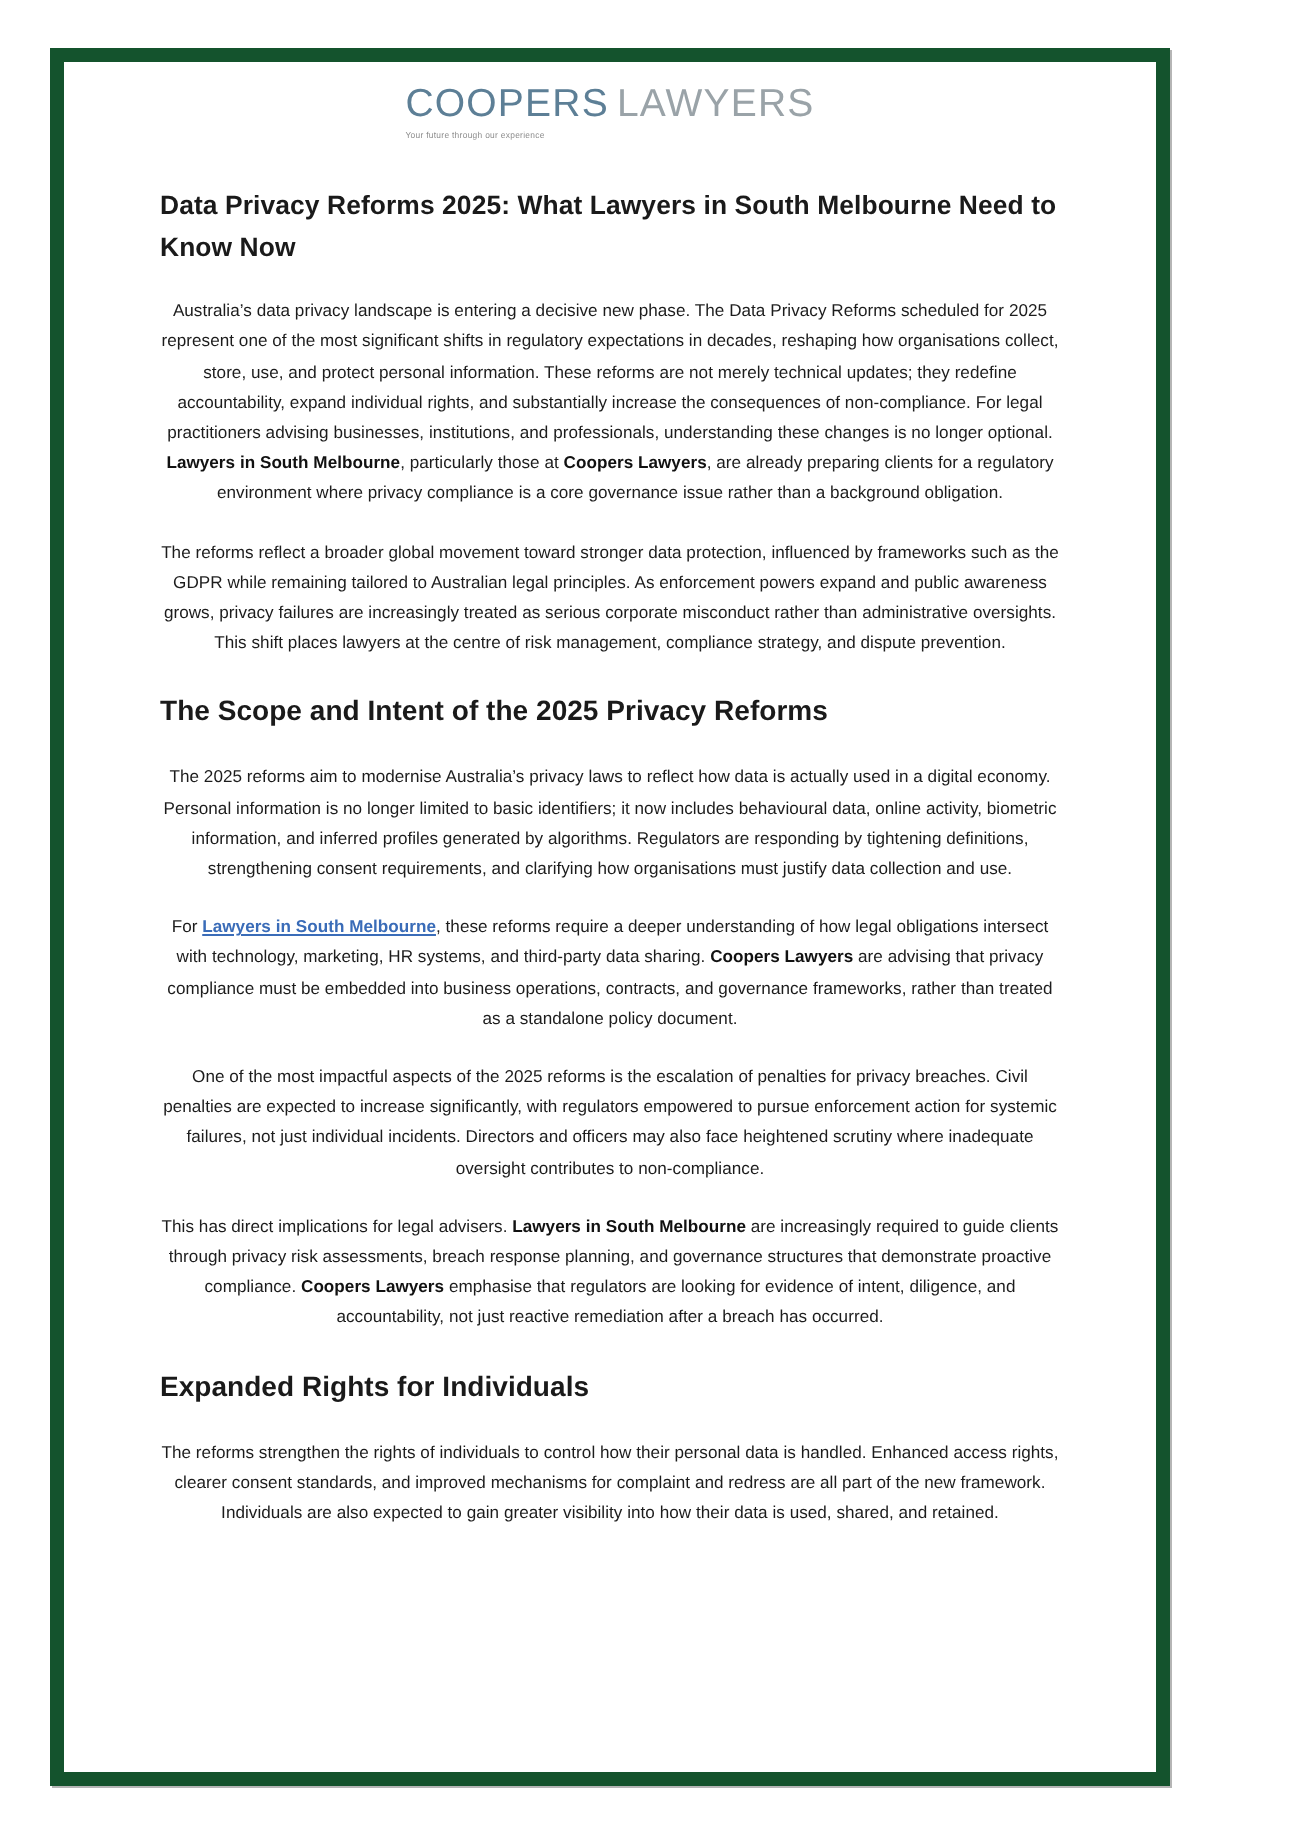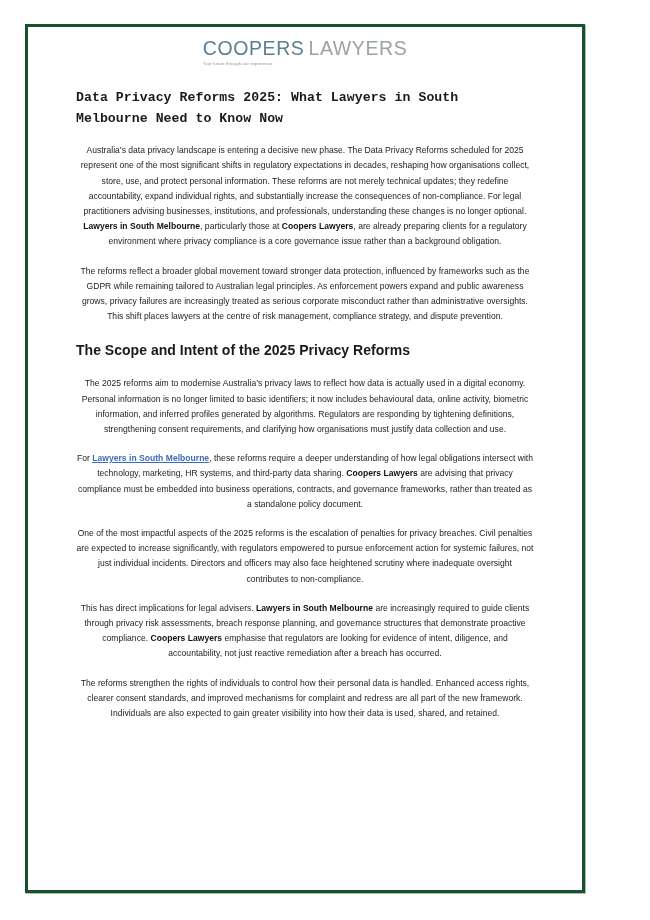--- a/index.html
+++ b/index.html
@@ -21,21 +21,21 @@
     background: #ffffff;
   }
 
   .page-sheet {
     position: absolute;
     left: 25px;
     top: 24px;
     width: 560px;
     height: 869px;
     background: #ffffff;
-    border: 3px solid #14532d;
+    border: 7px solid #14532d;
     box-sizing: border-box;
     box-shadow: 1px 1px 0 rgba(120,120,120,0.55);
     overflow: hidden;
   }
 
   .page-inner {
     padding: 0 48px;
   }
 
   
@@ -75,21 +75,20 @@
   }
 
   
   .doc-title {
     font-size: 13.2px;
     font-weight: bold;
     color: #1a1a1a;
     line-height: 1.62;
     margin: 6px 0 14px 0;
     letter-spacing: 0.05px;
-    font-family: Liberation Mono, monospace;
   }
   .body-par {
     font-size: 8.55px;
     color: #1c1c1c;
     line-height: 1.78;
     margin: 0 0 14px 0;
     text-align: center;
     letter-spacing: 0.02px;
   }
   .section-head {
@@ -130,18 +129,19 @@
       <h1 class="doc-title">Data Privacy Reforms 2025: What Lawyers in South Melbourne Need to Know Now</h1>
 
       <div id="doc-body">
           <p class="body-par"><span>Australia’s data privacy landscape is entering a decisive new phase. The Data Privacy Reforms scheduled for 2025 represent one of the most significant shifts in regulatory expectations in decades, reshaping how organisations collect, store, use, and protect personal information. These reforms are not merely technical updates; they redefine accountability, expand individual rights, and substantially increase the consequences of non-compliance. For legal practitioners advising businesses, institutions, and professionals, understanding these changes is no longer optional. </span><b>Lawyers in South Melbourne</b><span>, particularly those at </span><b>Coopers Lawyers</b><span>, are already preparing clients for a regulatory environment where privacy compliance is a core governance issue rather than a background obligation.</span></p>
           <p class="body-par"><span>The reforms reflect a broader global movement toward stronger data protection, influenced by frameworks such as the GDPR while remaining tailored to Australian legal principles. As enforcement powers expand and public awareness grows, privacy failures are increasingly treated as serious corporate misconduct rather than administrative oversights. This shift places lawyers at the centre of risk management, compliance strategy, and dispute prevention.</span></p>
           <div class="section-head">The Scope and Intent of the 2025 Privacy Reforms</div>
           <p class="body-par"><span>The 2025 reforms aim to modernise Australia’s privacy laws to reflect how data is actually used in a digital economy. Personal information is no longer limited to basic identifiers; it now includes behavioural data, online activity, biometric information, and inferred profiles generated by algorithms. Regulators are responding by tightening definitions, strengthening consent requirements, and clarifying how organisations must justify data collection and use.</span></p>
           <p class="body-par"><span>For </span><a class="inline-link">Lawyers in South Melbourne</a><span>, these reforms require a deeper understanding of how legal obligations intersect with technology, marketing, HR systems, and third-party data sharing. </span><b>Coopers Lawyers</b><span> are advising that privacy compliance must be embedded into business operations, contracts, and governance frameworks, rather than treated as a standalone policy document.</span></p>
           <p class="body-par"><span>One of the most impactful aspects of the 2025 reforms is the escalation of penalties for privacy breaches. Civil penalties are expected to increase significantly, with regulators empowered to pursue enforcement action for systemic failures, not just individual incidents. Directors and officers may also face heightened scrutiny where inadequate oversight contributes to non-compliance.</span></p>
           <p class="body-par"><span>This has direct implications for legal advisers. </span><b>Lawyers in South Melbourne</b><span> are increasingly required to guide clients through privacy risk assessments, breach response planning, and governance structures that demonstrate proactive compliance. </span><b>Coopers Lawyers</b><span> emphasise that regulators are looking for evidence of intent, diligence, and accountability, not just reactive remediation after a breach has occurred.</span></p>
+          <div class="section-head">Expanded Rights for Individuals</div>
           <p class="body-par"><span>The reforms strengthen the rights of individuals to control how their personal data is handled. Enhanced access rights, clearer consent standards, and improved mechanisms for complaint and redress are all part of the new framework. Individuals are also expected to gain greater visibility into how their data is used, shared, and retained.</span></p>
         </div>
 
     </div>
   </div>
 </div>
 
 </body></html>

